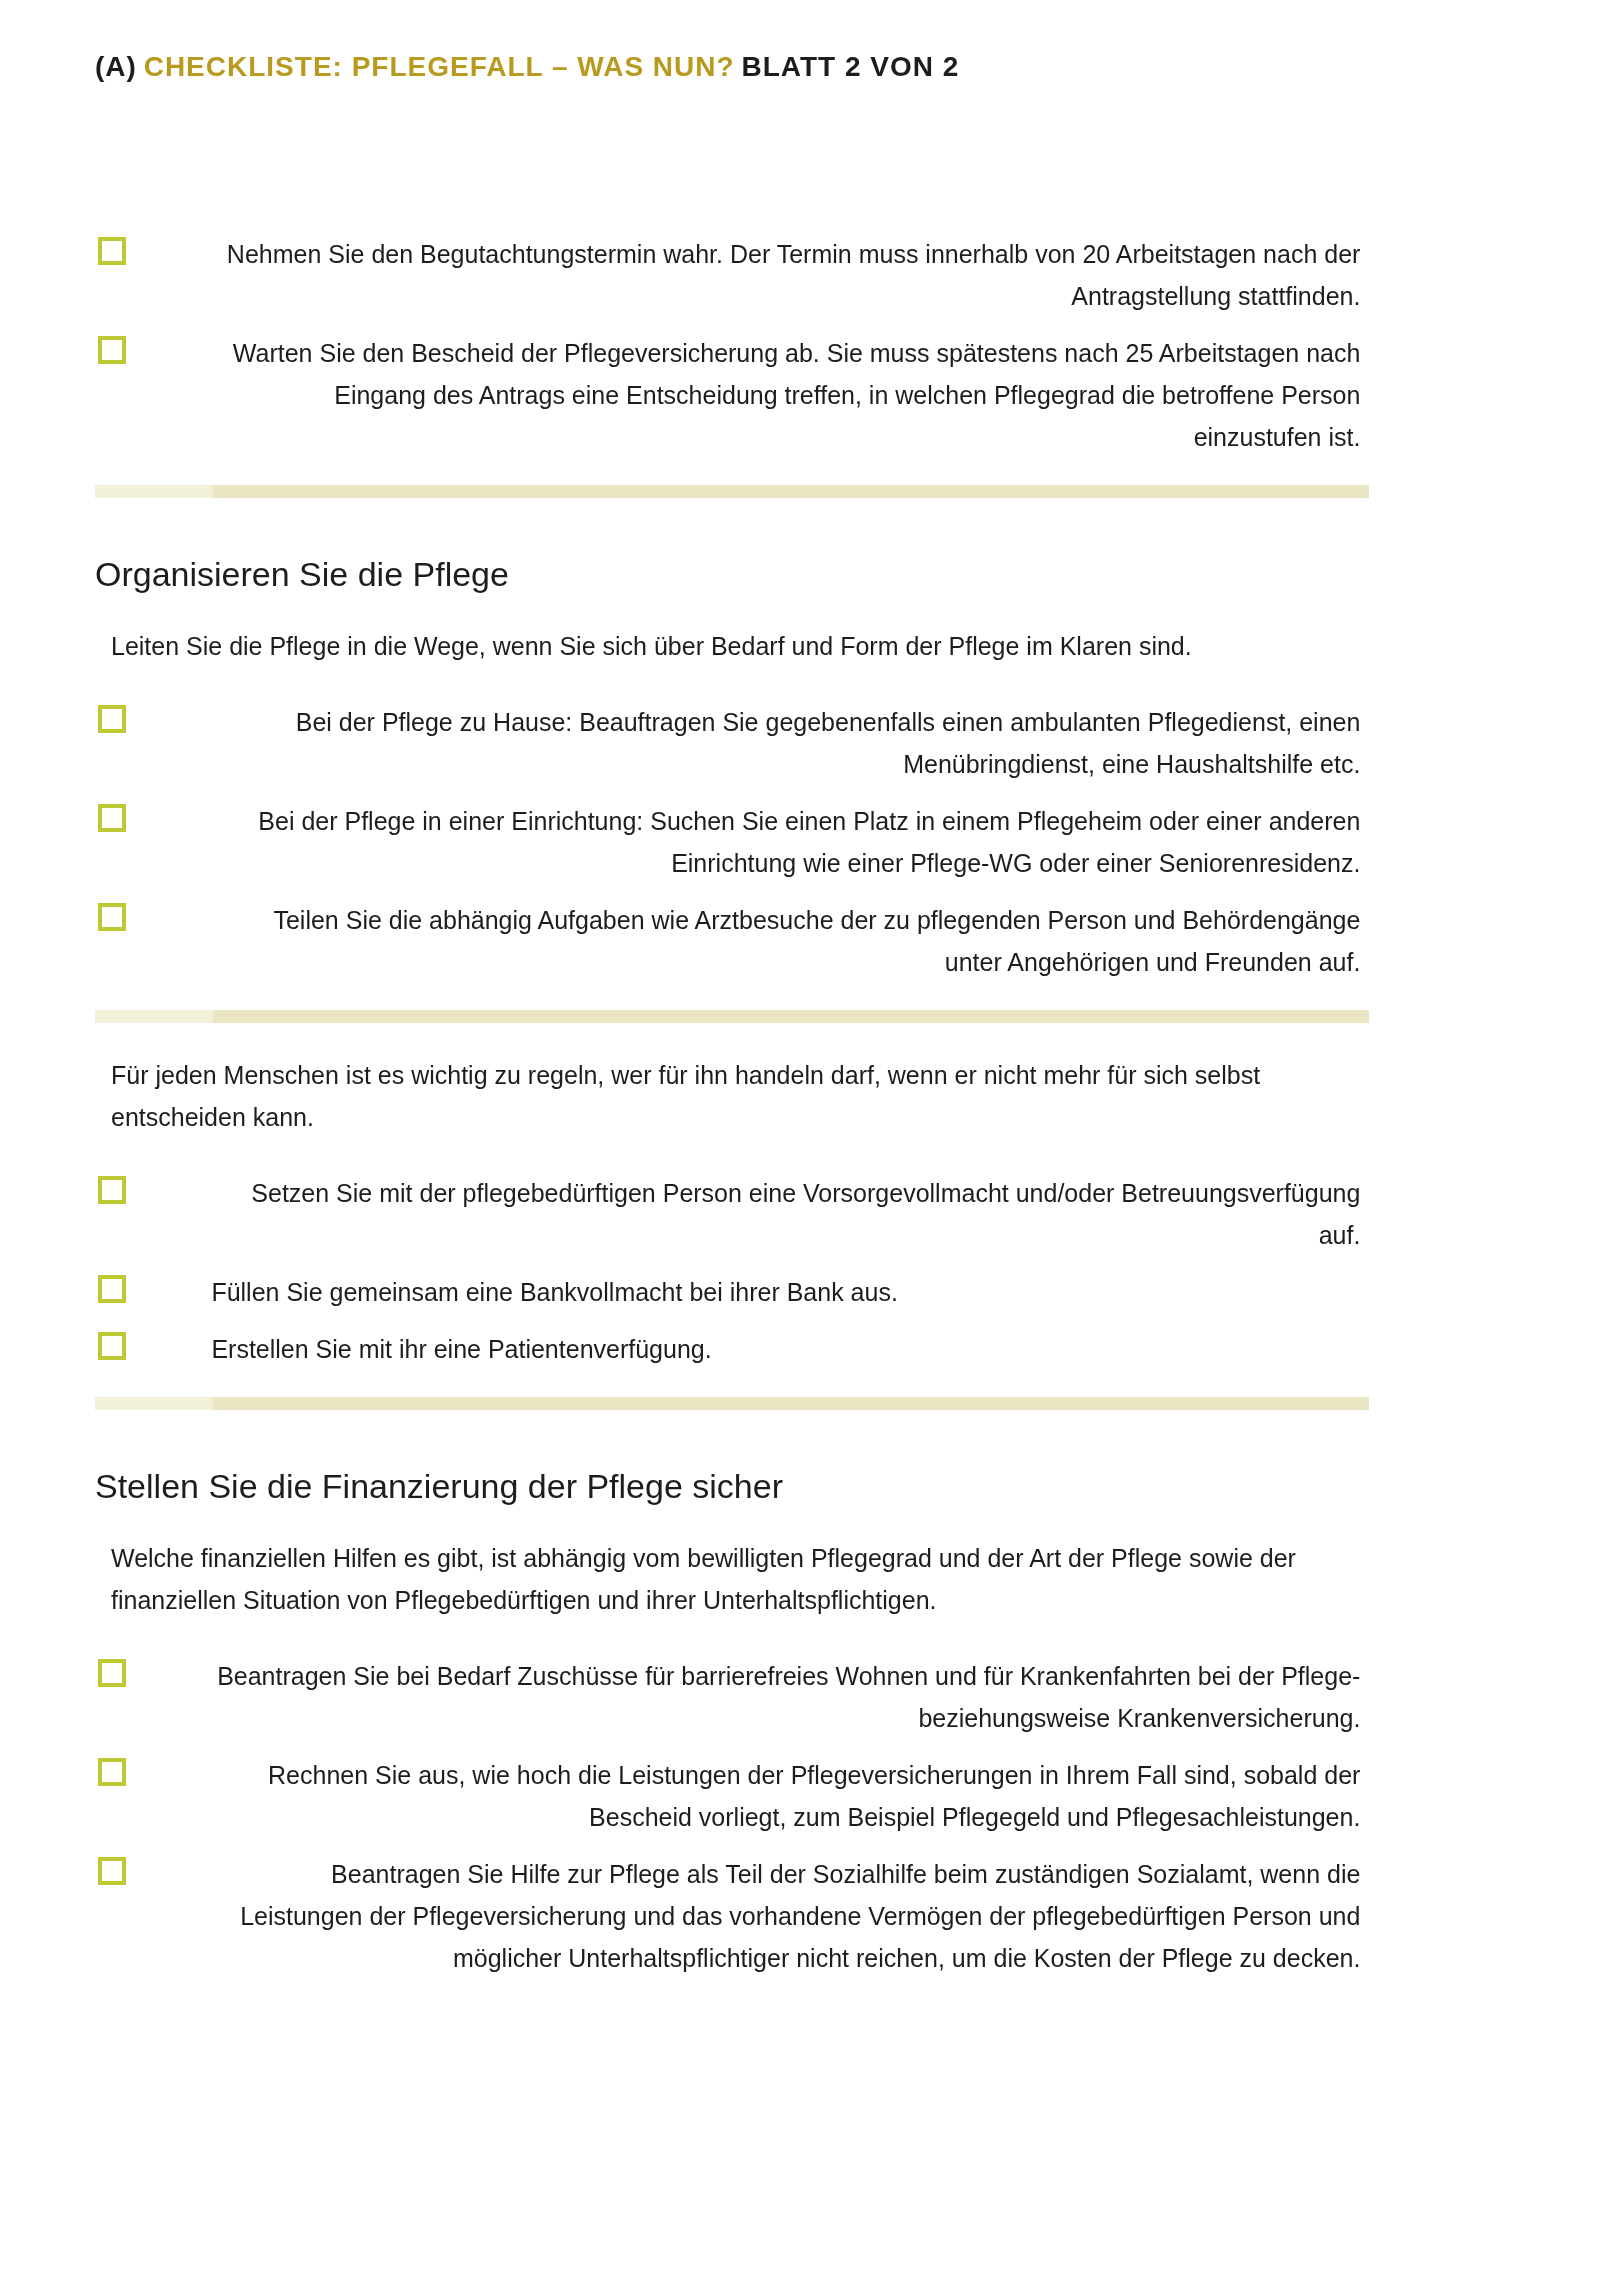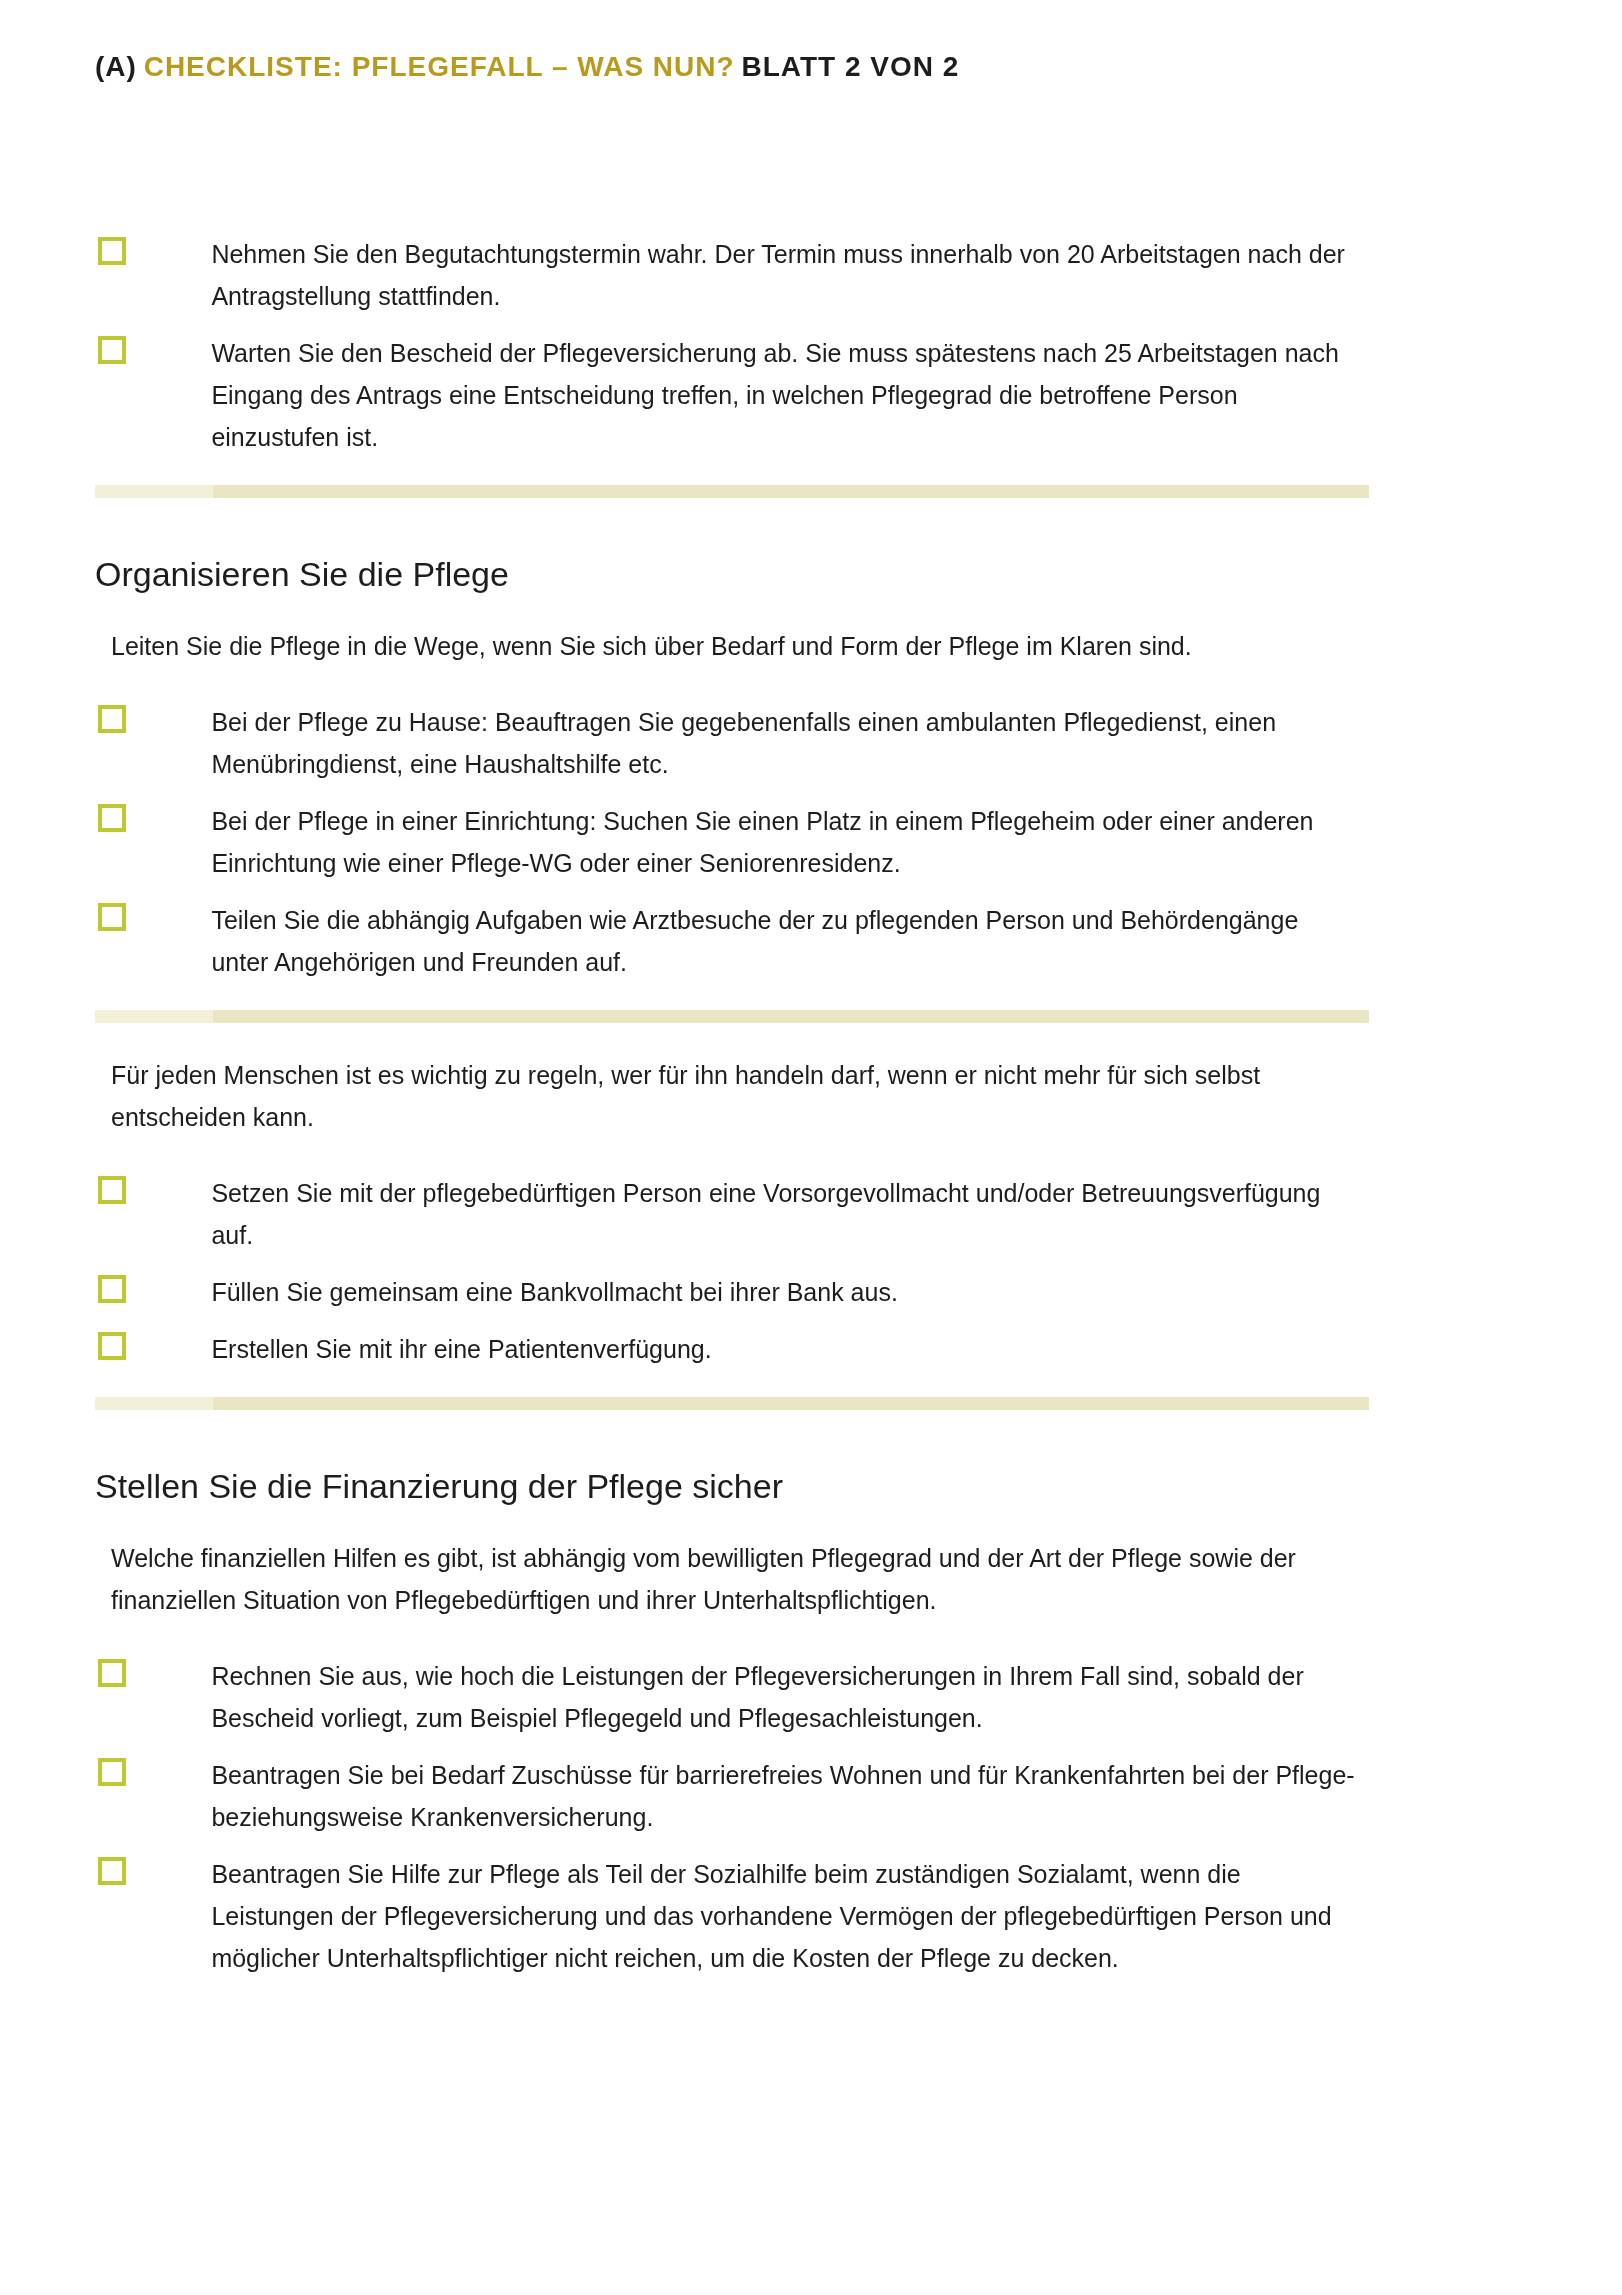--- a/index.html
+++ b/index.html
@@ -40,21 +40,21 @@
     font-weight:normal;
     color:var(--ink);
   }
   .section-intro{
     margin:31px 0 0 16px;
     font-size:25px;
     line-height:42px;
     max-width:1231px;
     color:var(--ink);
   }
-  .checklist{margin-top:34px;}
+  .checklist{margin-top:34px;text-align:right;}
   .section:first-child .checklist{margin-top:150px;}
   .checklist-item{
     display:flex;
     align-items:flex-start;
     margin-bottom:15px;
   }
   .item-checkbox{
     flex:0 0 auto;
     width:20px;height:20px;
     border:4.7px solid var(--checkbox-border);
@@ -126,25 +126,25 @@
           </div>
         </div>
       </section>
       <section class="section">
         <div class="divider"></div>
         <h2 class="section-heading">Stellen Sie die Finanzierung der Pflege sicher</h2>
         <p class="section-intro">Welche finanziellen Hilfen es gibt, ist abhängig vom bewilligten Pflegegrad und der Art der Pflege sowie der finanziellen Situation von Pflegebedürftigen und ihrer Unterhaltspflichtigen.</p>
         <div class="checklist">
           <div class="checklist-item">
             <span class="item-checkbox"></span>
-            <p class="item-text">Rechnen Sie aus, wie hoch die Leistungen der Pflegeversicherungen in Ihrem Fall sind, sobald der Bescheid vorliegt, zum Beispiel Pflegegeld und Pflegesachleistungen.</p>
+            <p class="item-text">Beantragen Sie bei Bedarf Zuschüsse für barrierefreies Wohnen und für Krankenfahrten bei der Pflege- beziehungsweise Krankenversicherung.</p>
           </div>
           <div class="checklist-item">
             <span class="item-checkbox"></span>
-            <p class="item-text">Beantragen Sie bei Bedarf Zuschüsse für barrierefreies Wohnen und für Krankenfahrten bei der Pflege- beziehungsweise Krankenversicherung.</p>
+            <p class="item-text">Rechnen Sie aus, wie hoch die Leistungen der Pflegeversicherungen in Ihrem Fall sind, sobald der Bescheid vorliegt, zum Beispiel Pflegegeld und Pflegesachleistungen.</p>
           </div>
           <div class="checklist-item">
             <span class="item-checkbox"></span>
             <p class="item-text">Beantragen Sie Hilfe zur Pflege als Teil der Sozialhilfe beim zuständigen Sozialamt, wenn die Leistungen der Pflegeversicherung und das vorhandene Vermögen der pflegebedürftigen Person und möglicher Unterhaltspflichtiger nicht reichen, um die Kosten der Pflege zu decken.</p>
           </div>
         </div>
       </section>
     </div>
 </main>
 

